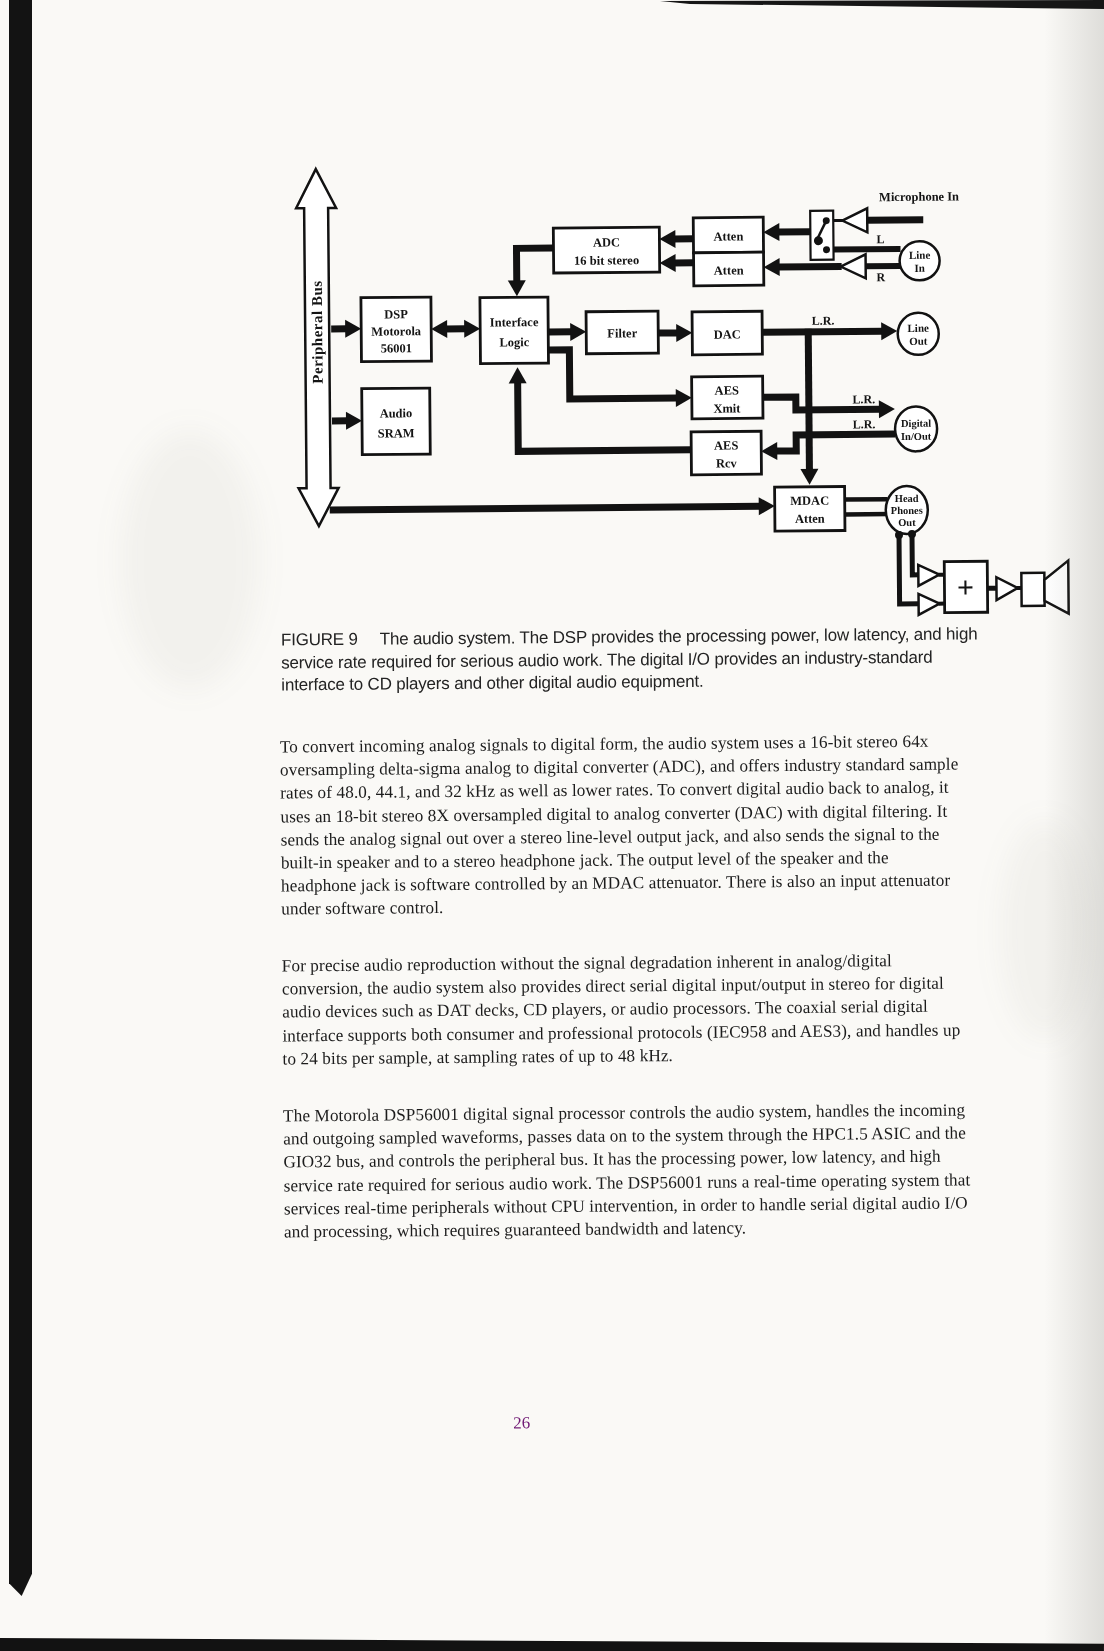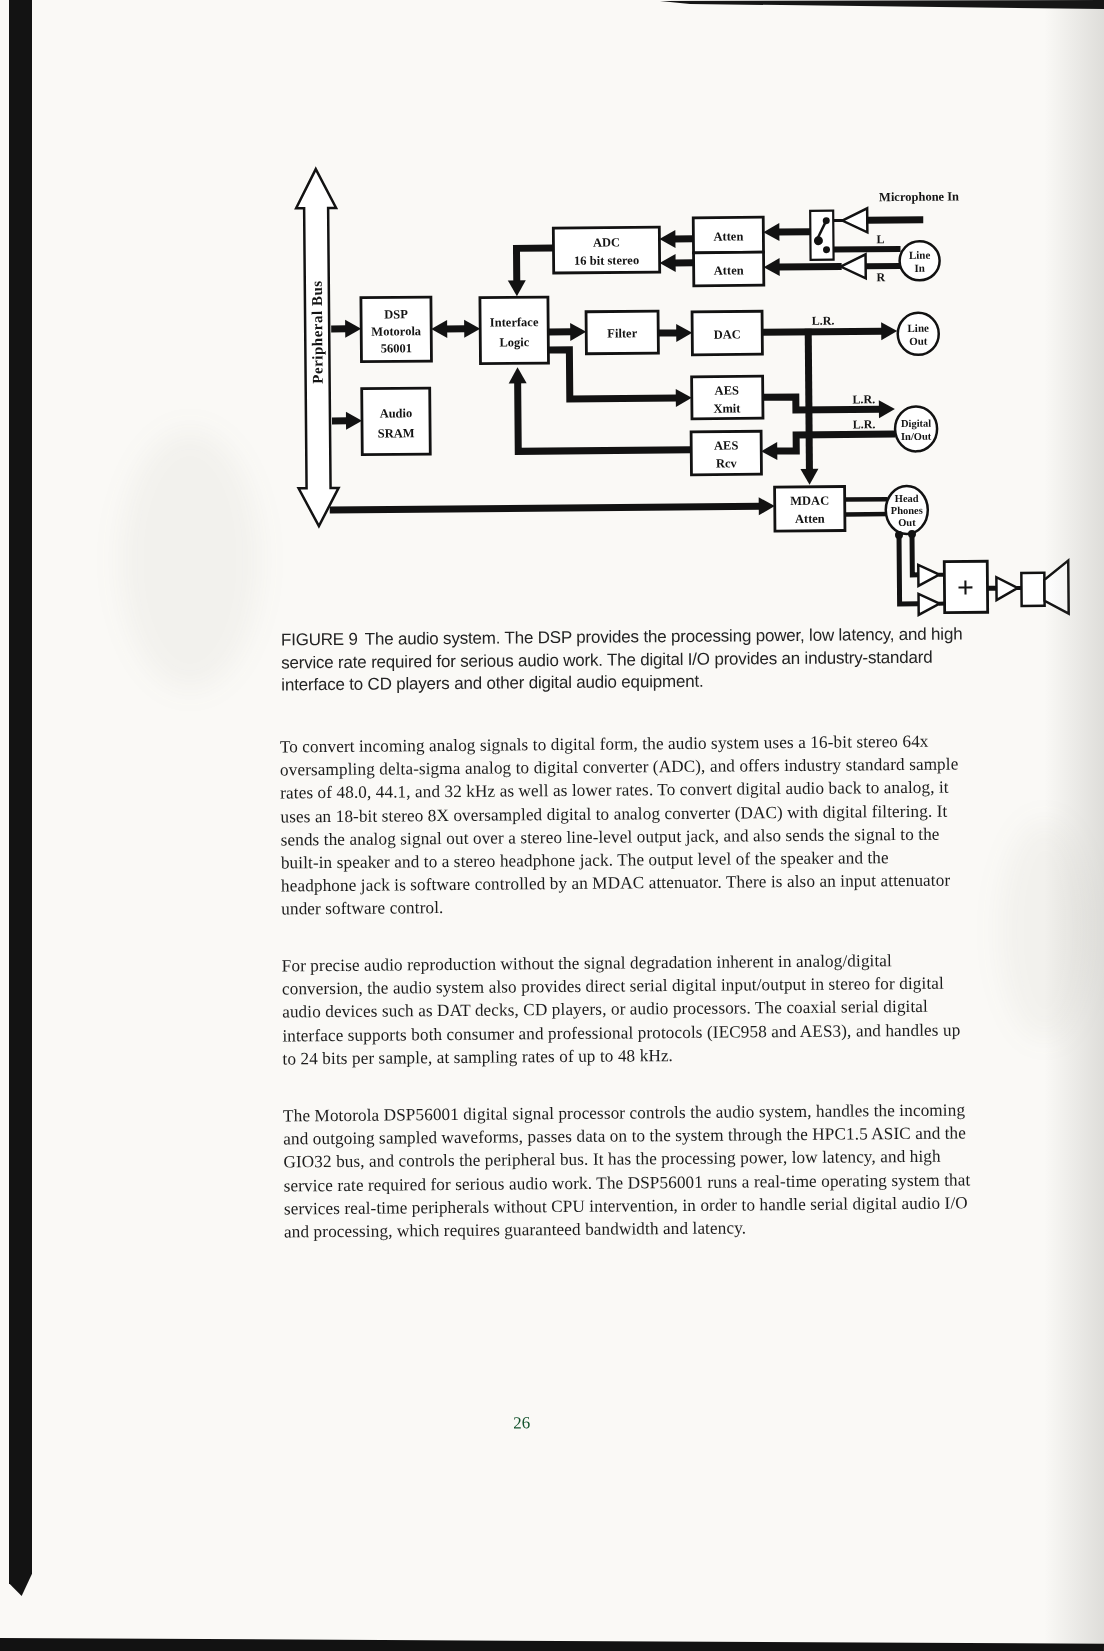--- a/index.html
+++ b/index.html
@@ -10,30 +10,30 @@
   }
   .tilt{ position:absolute; left:0; top:0; width:1104px; height:1651px;
     transform:rotate(-0.5deg); transform-origin:560px 880px; }
   .diagram{ position:absolute; left:270px; top:150px; width:820px; height:480px; }
   .diagram text{ font-family:"Liberation Serif", serif; font-weight:bold; fill:#141414; }
   .caption{
     position:absolute; left:283px; top:627px; width:770px;
     font-family:"Liberation Sans", sans-serif; font-size:17px; line-height:22.5px;
     color:#232323; letter-spacing:-0.2px;
   }
-  .cap-label{ margin-right:7px;text-align:right; }
+  .cap-label{ margin-right:22px;text-align:right; }
   .cap-text{ white-space:pre-line; }
   .para{
     position:absolute; width:800px; white-space:pre-line;
     font-family:"Liberation Serif", serif; font-size:17.2px; line-height:23.2px;
     color:#1c1c1c; letter-spacing:0.1px;
   }
   .pageno{
     position:absolute; left:495px; top:1413px; width:44px; text-align:center;
-    font-family:"Liberation Serif", serif; font-size:17px; color:#14532d;
+    font-family:"Liberation Serif", serif; font-size:17px; color:#701a75;
   }
   
   .left-bar{
     position:absolute; left:9px; top:0; width:23px; height:1596px; background:#131313;
     clip-path:polygon(0 0,100% 0,100% 98.6%,55% 100%,0 99.2%);
   }
   .bottom-bar{
     position:absolute; left:0; top:1638px; width:1104px; height:18px; background:#121212;
     transform:rotate(0.3deg); transform-origin:0 0;
   }

